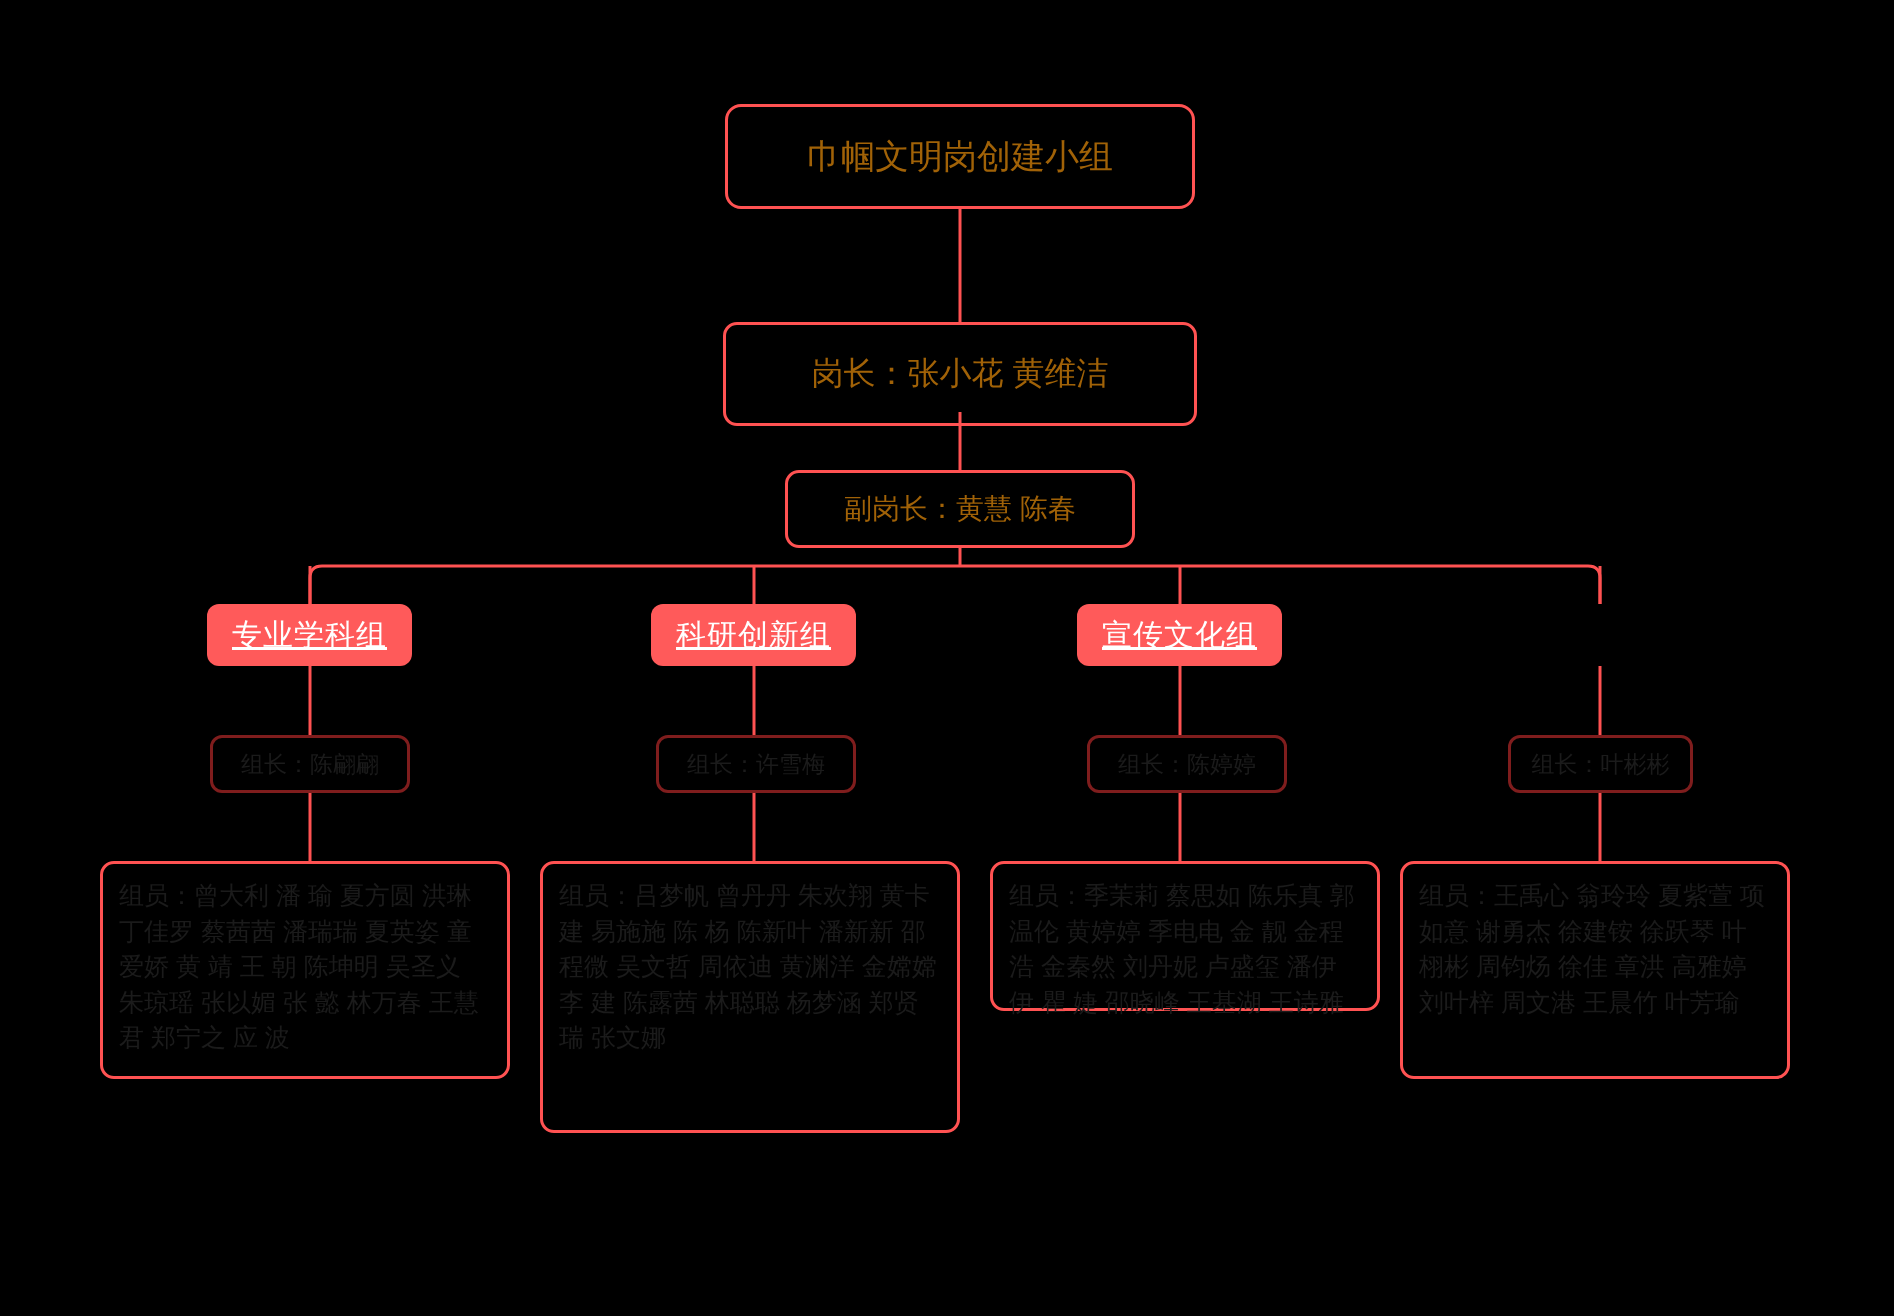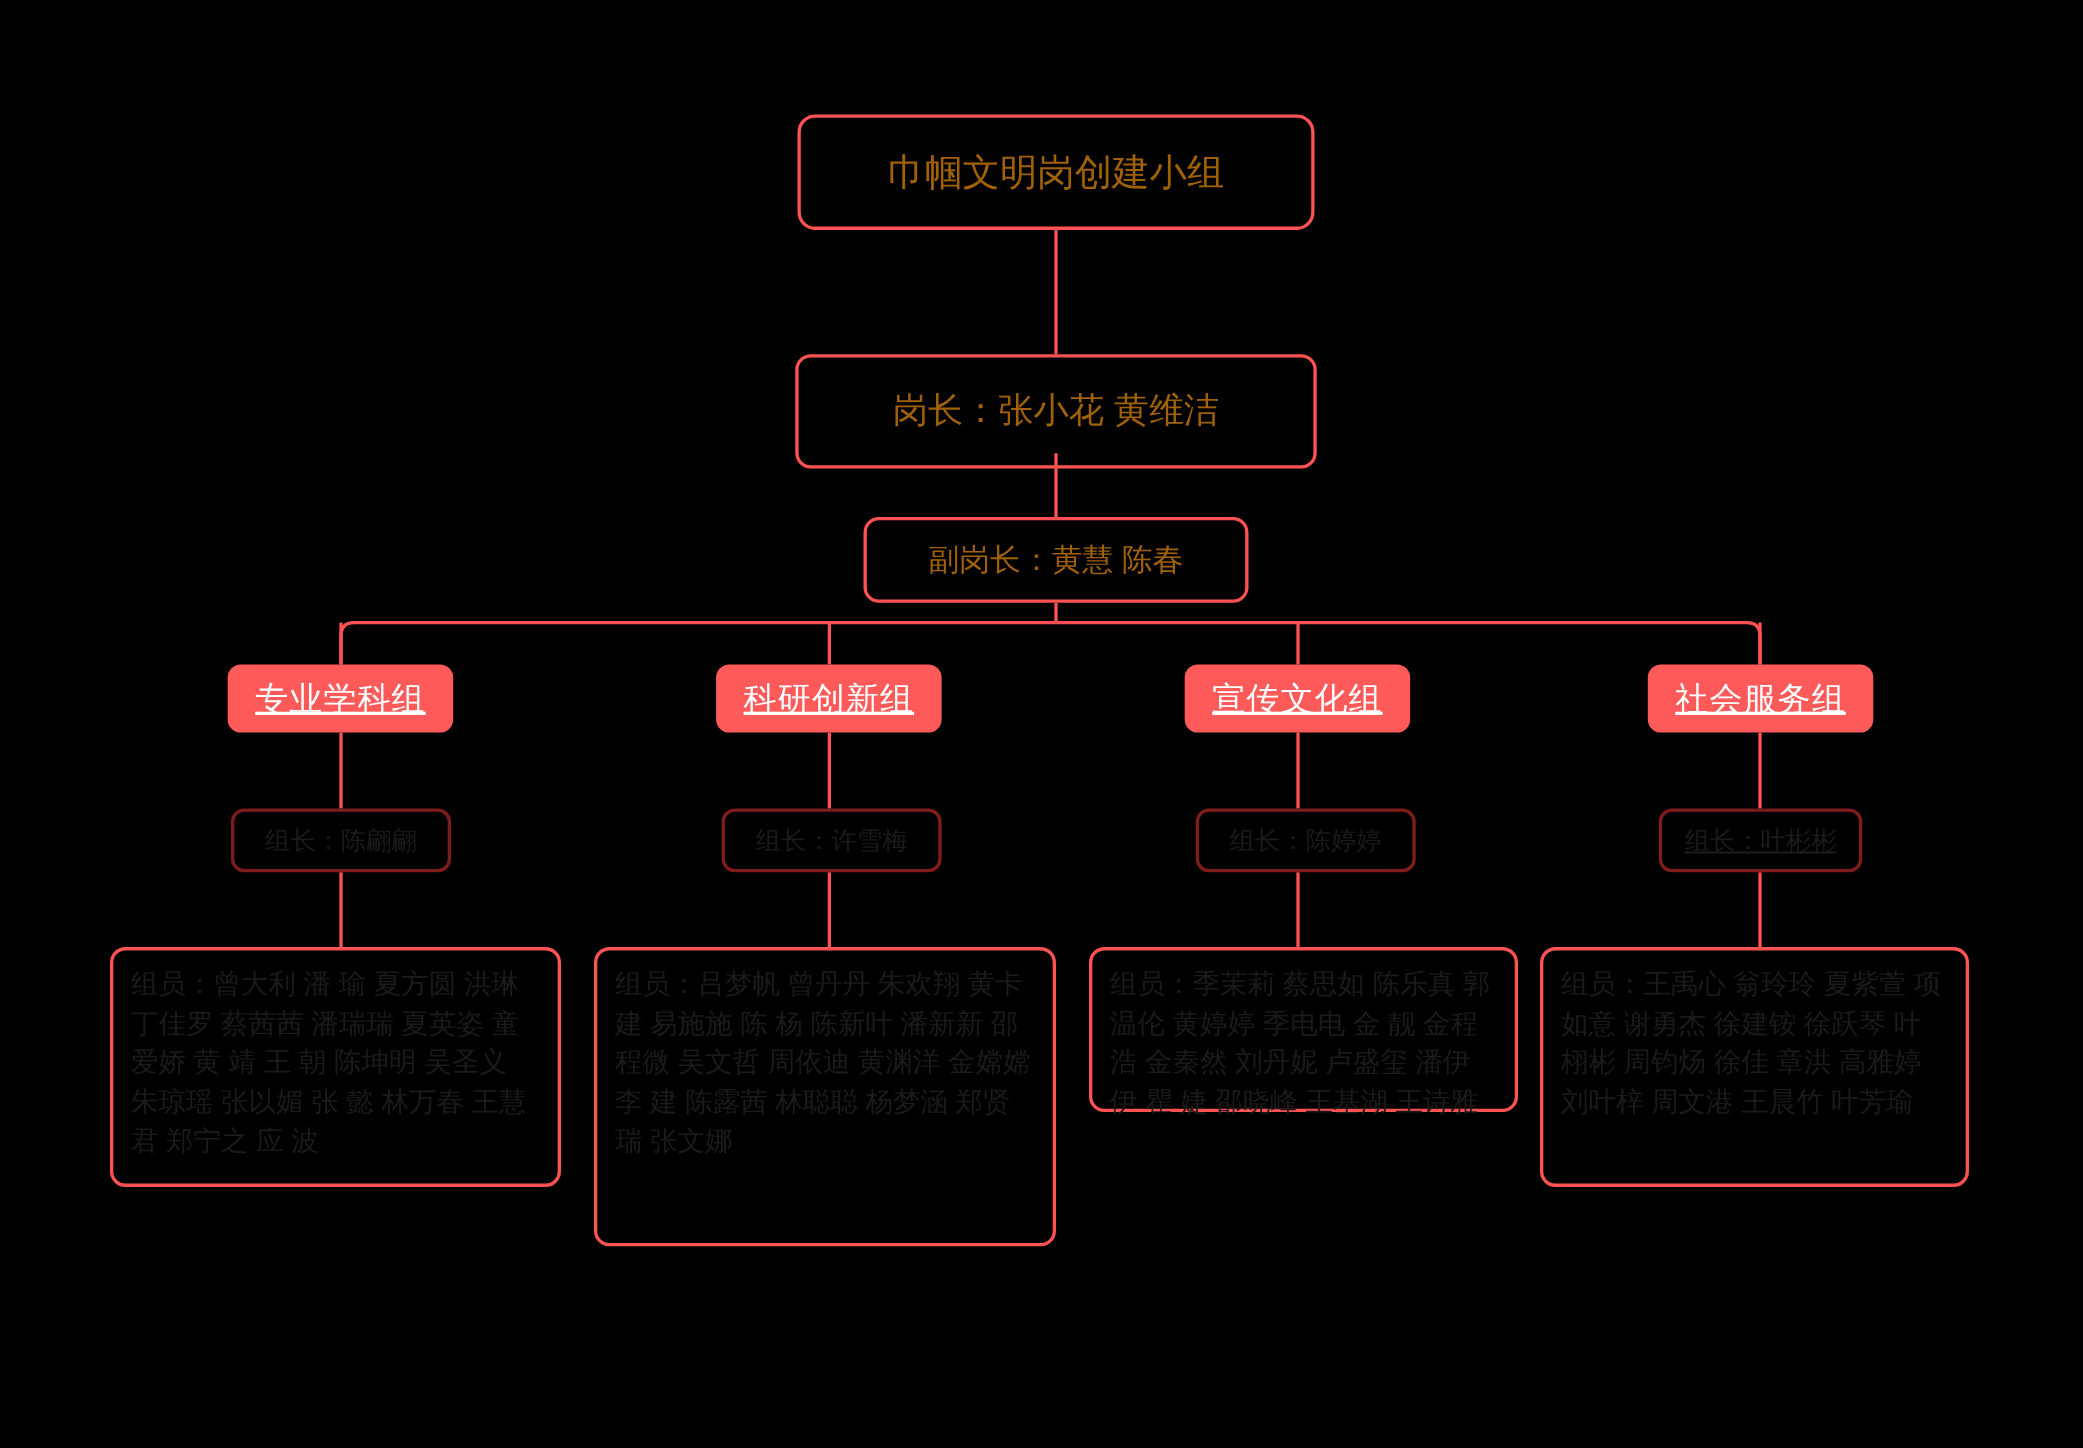--- a/index.html
+++ b/index.html
@@ -100,21 +100,21 @@
     word-break: break-all;
   }
   .gh1 { left: 207px; top: 604px; width: 205px; }
   .gh2 { left: 651px; top: 604px; width: 205px; }
   .gh3 { left: 1077px; top: 604px; width: 205px; }
   .gh4 { left: 1498px; top: 604px; width: 205px; }
 
   .sl1 { left: 210px; top: 735px; width: 200px; }
   .sl2 { left: 656px; top: 735px; width: 200px; }
   .sl3 { left: 1087px; top: 735px; width: 200px; }
-  .sl4 { left: 1508px; top: 735px; width: 185px; text-decoration: underline; }
+  .sl4 { left: 1508px; top: 735px; width: 185px; }
 
   .mb1 { left: 100px; top: 861px; width: 410px; height: 218px; }
   .mb2 { left: 540px; top: 861px; width: 420px; height: 272px; }
   .mb3 { left: 990px; top: 861px; width: 390px; height: 150px; }
   .mb4 { left: 1400px; top: 861px; width: 390px; height: 218px; }
 </style>
 </head>
 <body>
 
 <div id="chart-root">
@@ -174,21 +174,18 @@
   <div class="members mb2">组员：吕梦帆 曾丹丹 朱欢翔 黄卡建 易施施 陈 杨 陈新叶 潘新新 邵程微 吴文哲 周依迪 黄渊洋 金嫦嫦 李 建 陈露茜 林聪聪 杨梦涵 郑贤瑞 张文娜</div>
 
   <div class="group-header gh3">
     <span>宣传文化组</span>
   </div>
   <div class="sub-leader sl3">
     <span>组长：陈婷婷</span>
   </div>
   <div class="members mb3">组员：季茉莉 蔡思如 陈乐真 郭温伦 黄婷婷 季电电 金 靓 金程浩 金秦然 刘丹妮 卢盛玺 潘伊伊 瞿 婕 邵晓峰 王基湖 王诗雅</div>
 
-  <div class="group-header gh4">
-    <span>社会服务组</span>
-  </div>
   <div class="sub-leader sl4">
     <span>组长：叶彬彬</span>
   </div>
   <div class="members mb4">组员：王禹心 翁玲玲 夏紫萱 项如意 谢勇杰 徐建铵 徐跃琴 叶栩彬 周钧炀 徐佳 章洪 高雅婷 刘叶梓 周文港 王晨竹 叶芳瑜</div>
 
 </div>
 
 </body></html>

